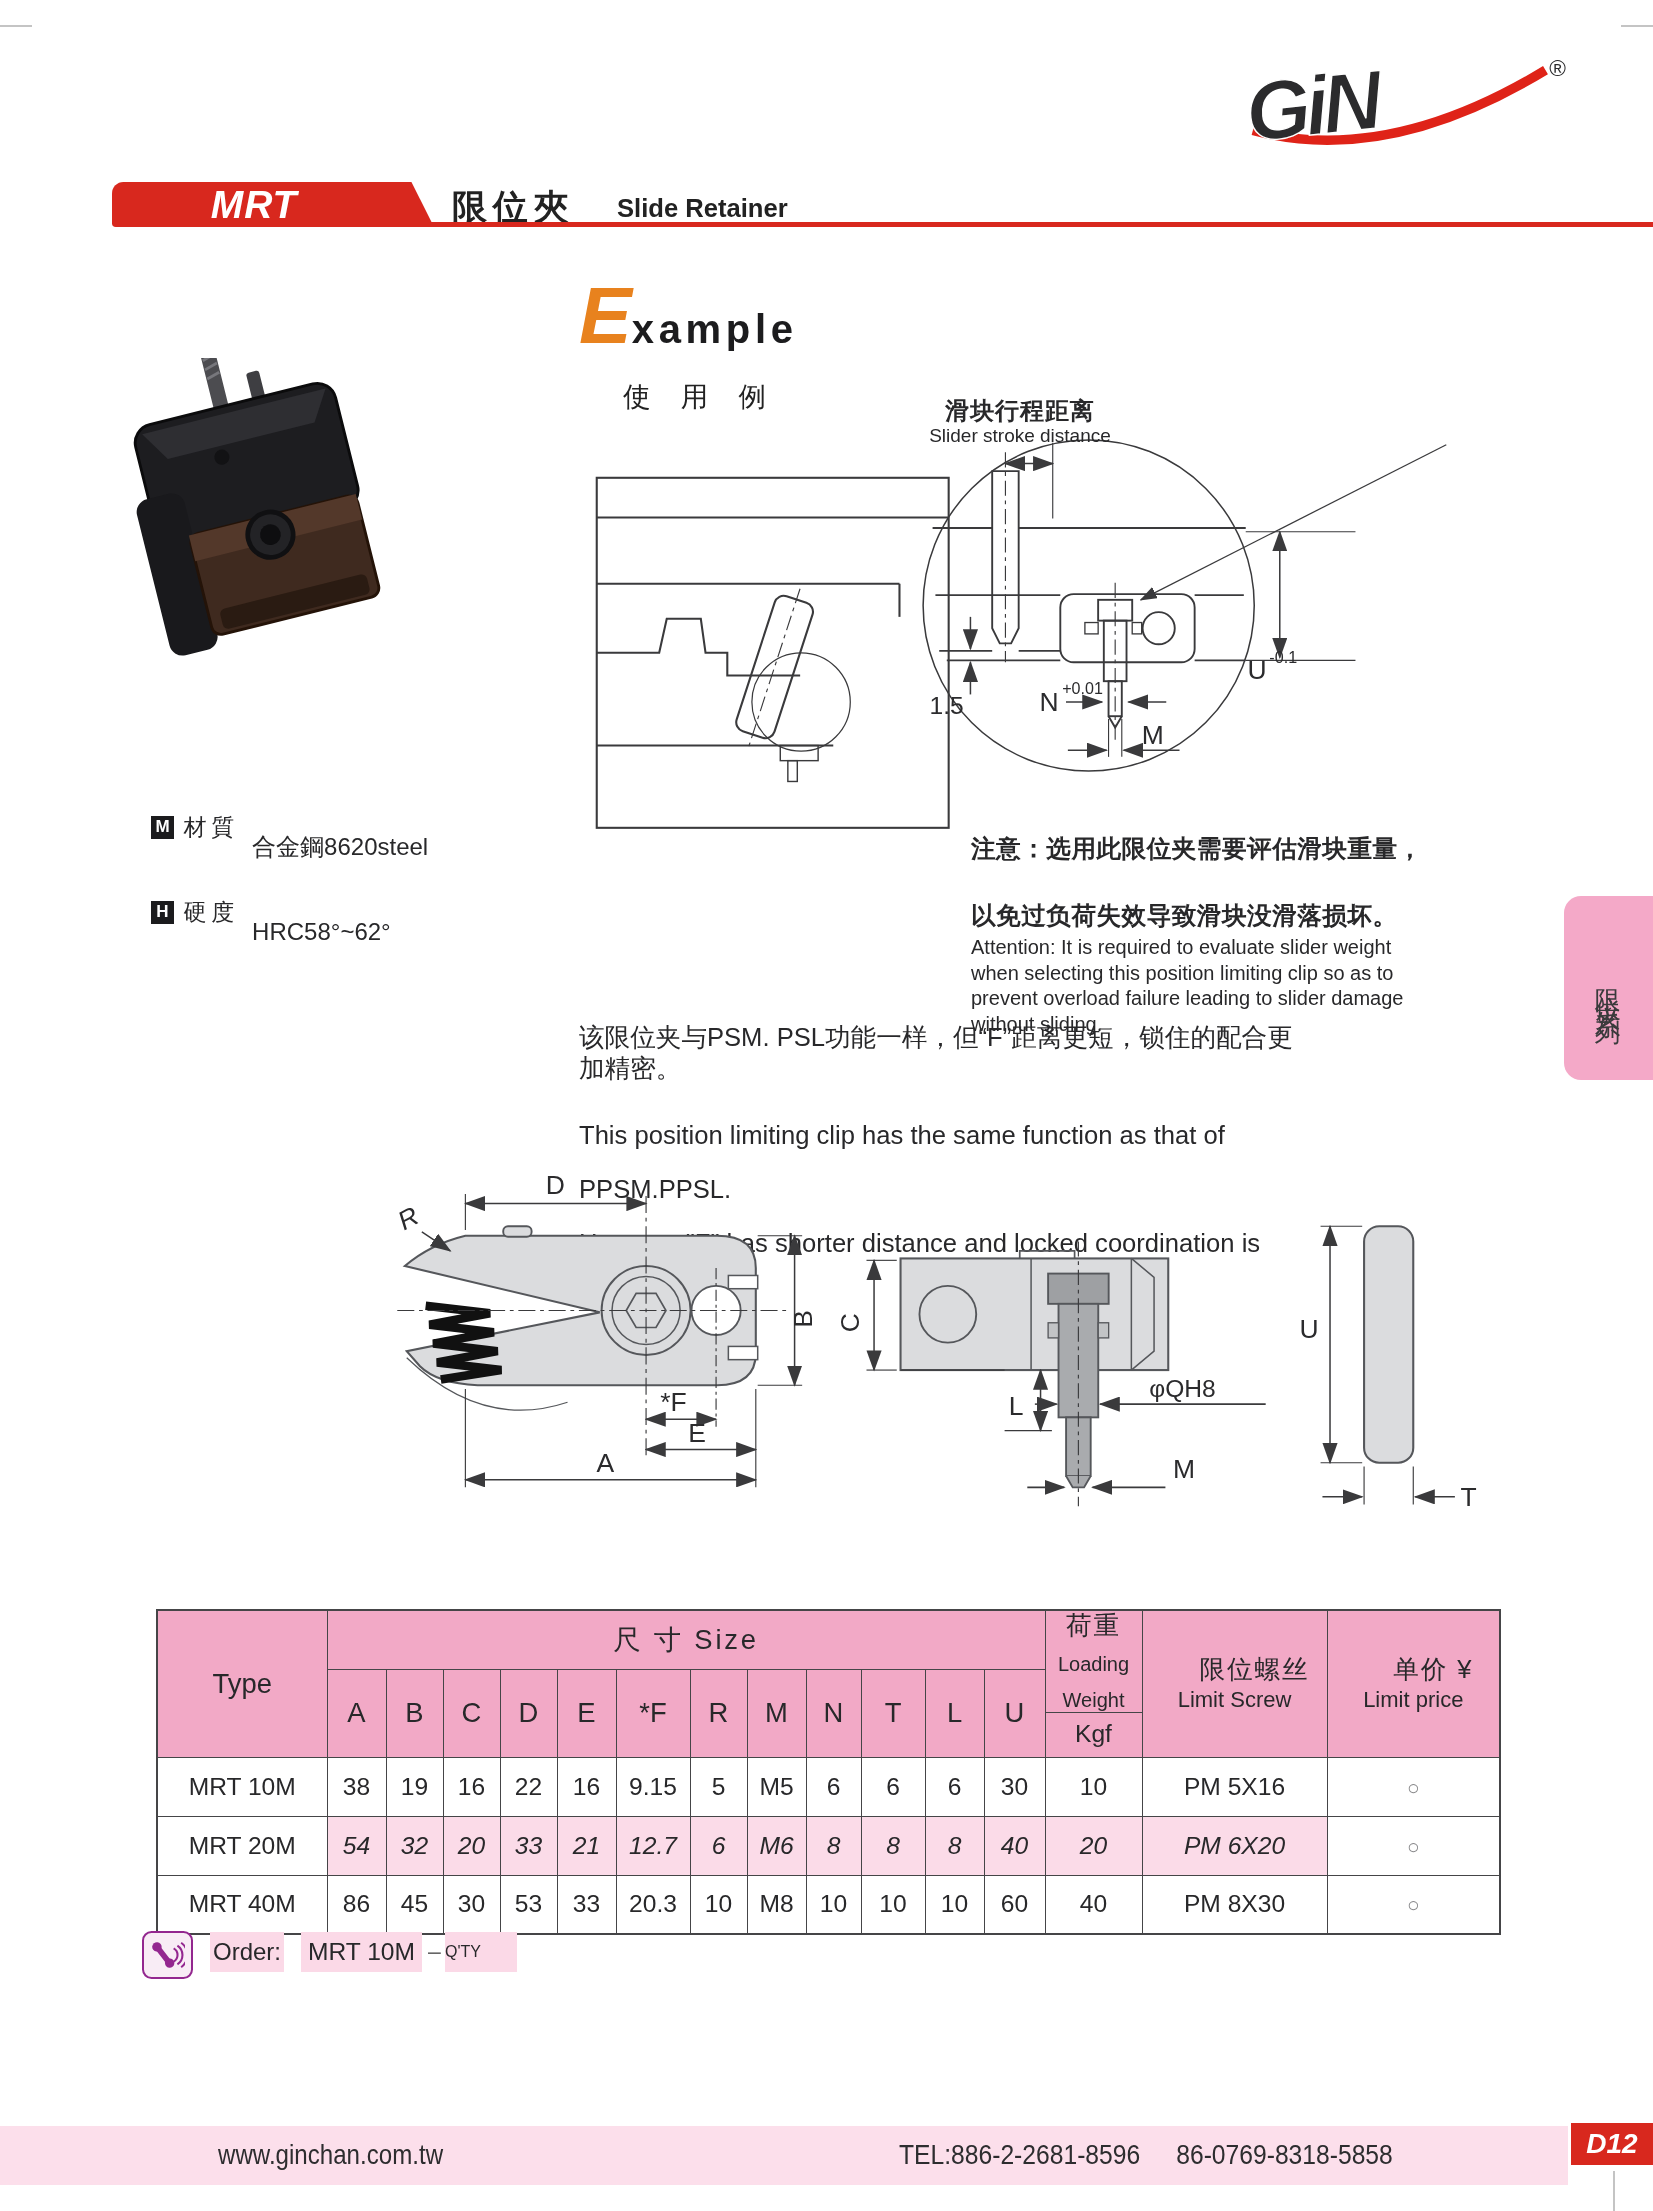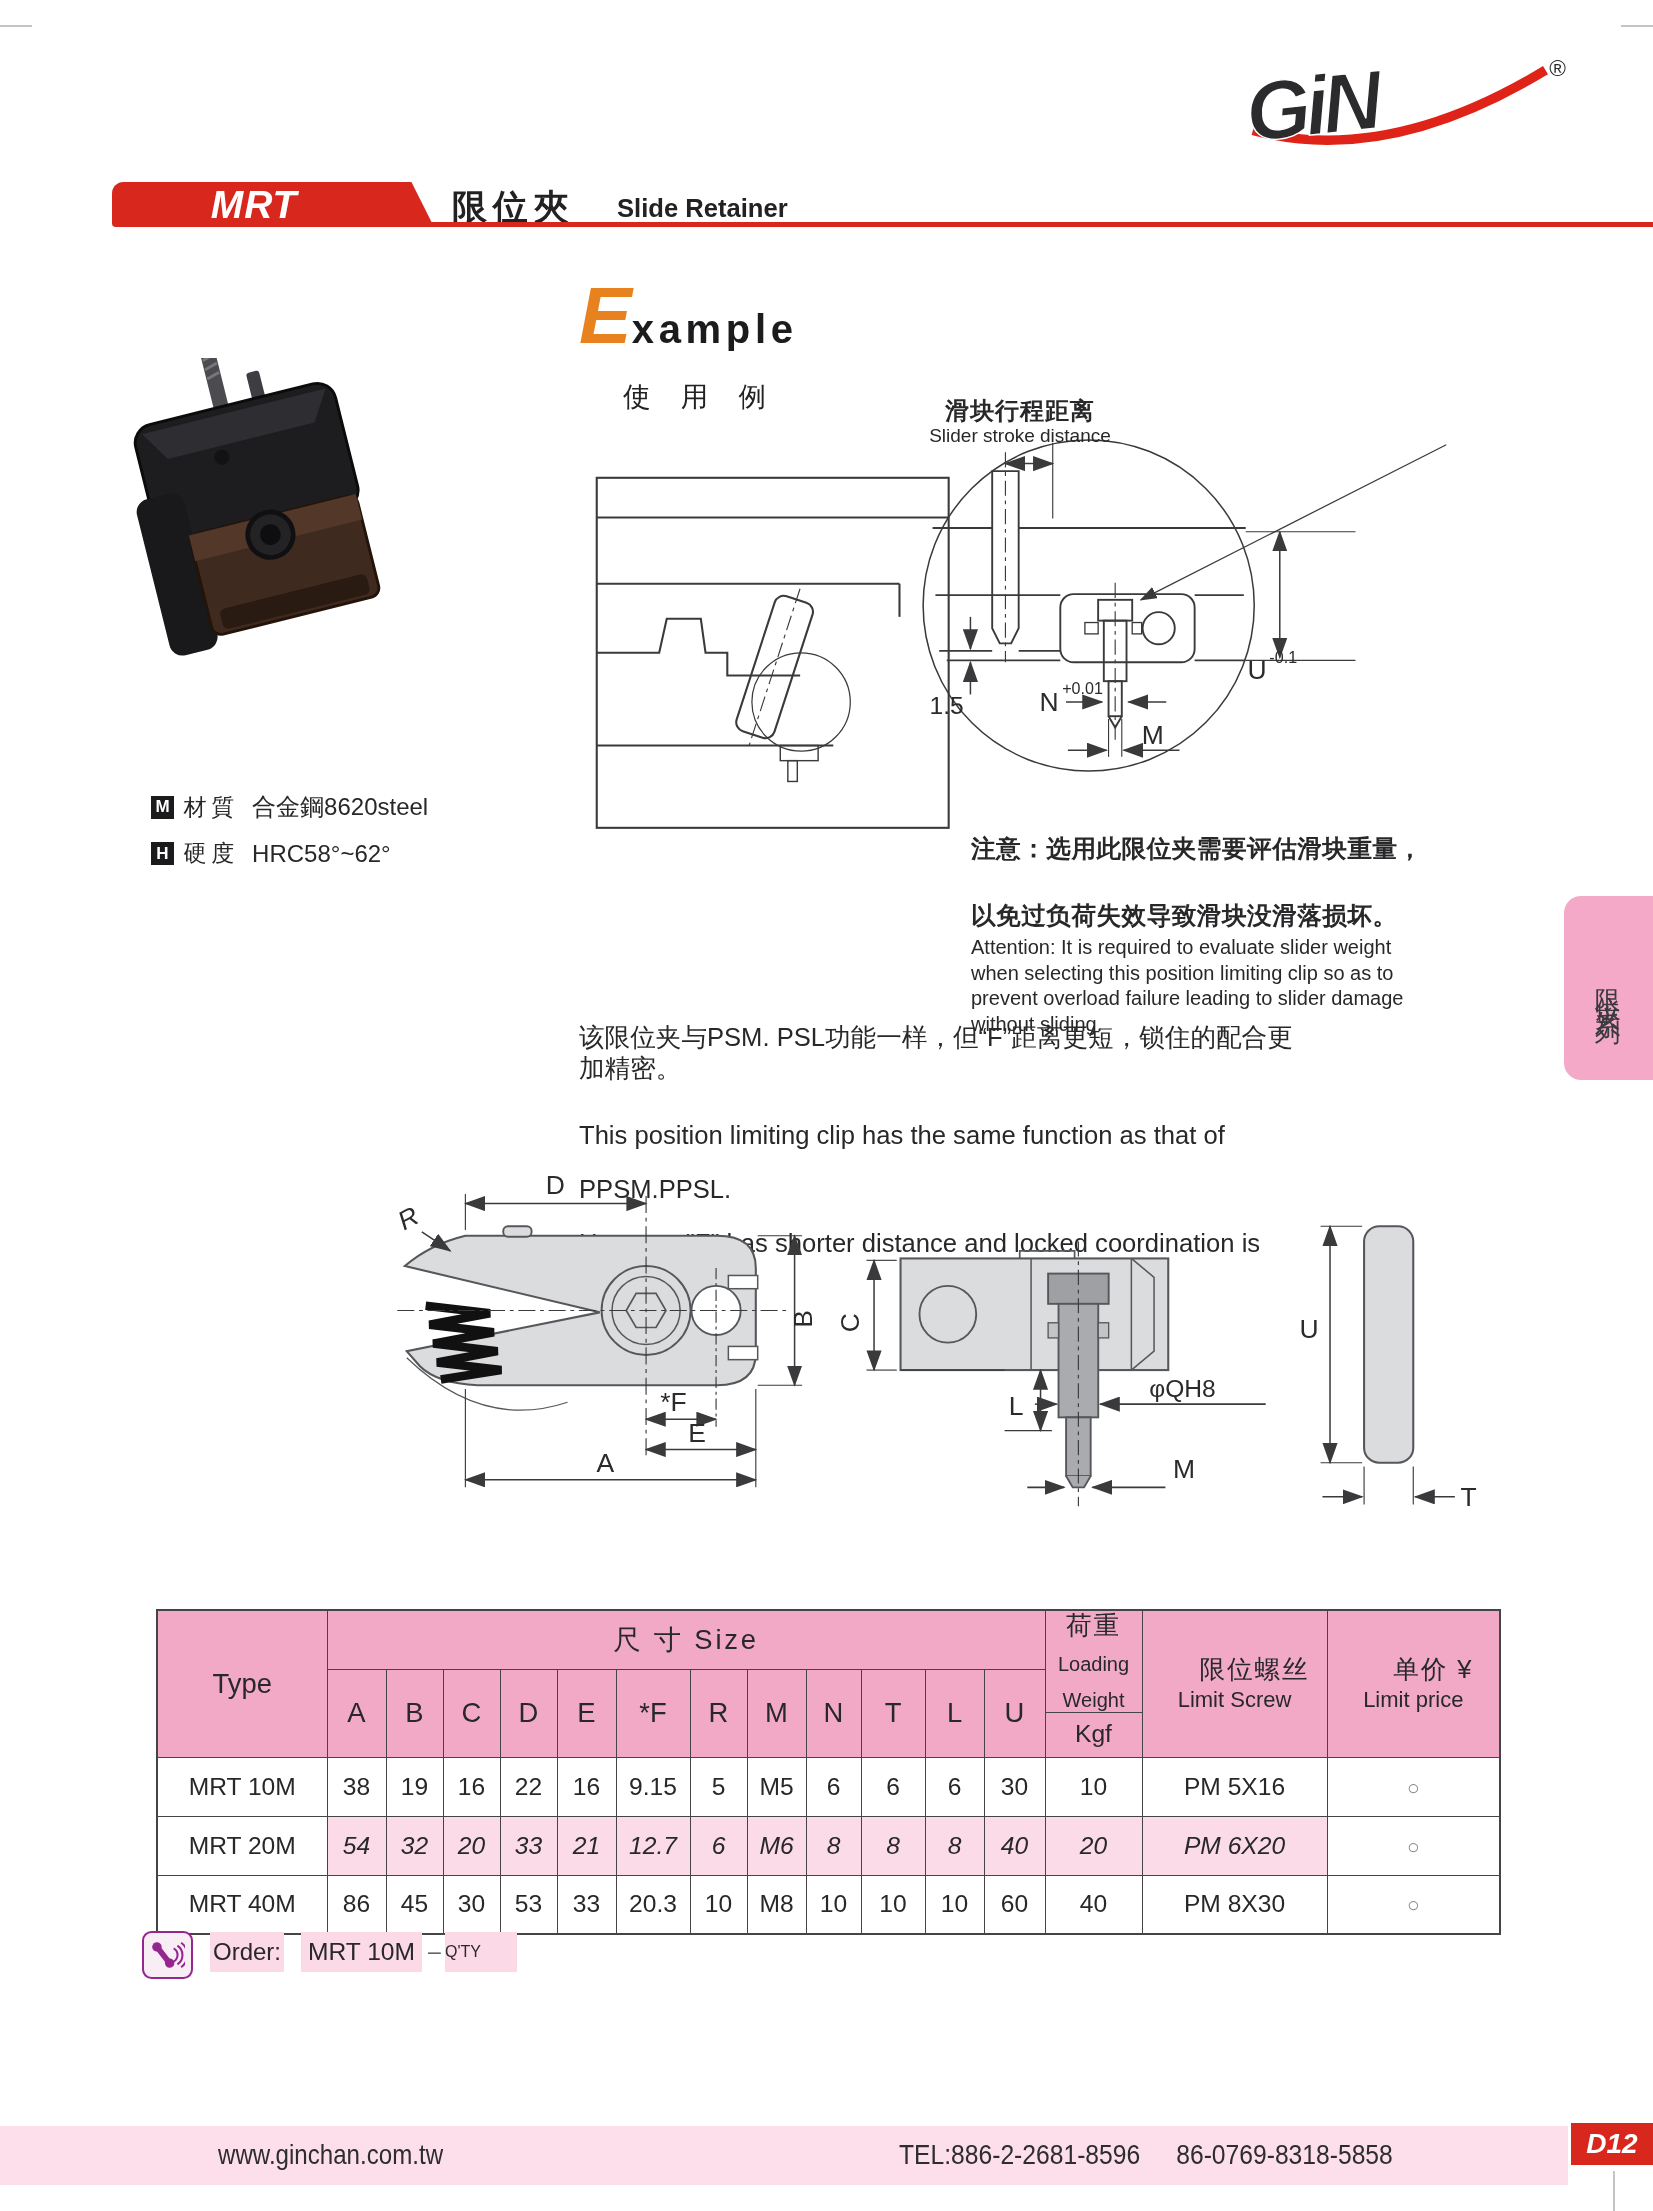--- a/index.html
+++ b/index.html
@@ -39,21 +39,21 @@
   .note-screw{left:1263px;top:407px;width:303px;}
   .note-screw .zh{font-size:24.6px;font-weight:bold;line-height:35px;}
   .note-screw .en{font-size:20px;line-height:24.6px;}
   .note-screw .en:first-of-type{margin-top:5.7px;}
 
   .specs{left:151px;top:791px;width:397px;}
   .spec-row{display:flex;align-items:center;margin-bottom:15px;}
   .spec-badge{width:23px;height:23px;background:#1b1b1d;color:#fff;font-size:17px;font-weight:bold;
      display:flex;align-items:center;justify-content:center;margin-right:9.5px;}
   .spec-label{font-size:23px;letter-spacing:4.7px;margin-right:13.2px;}
-  .spec-value{font-size:24px;}
+  .spec-value{font-size:24px;margin-top:40px;}
 
   .attention{left:971px;top:801px;width:454px;}
   .attention .zh{font-size:24.6px;font-weight:bold;line-height:38px;letter-spacing:0.5px;margin-top:29px;}
   .attention .en{font-size:20px;line-height:25.6px;}
   .attention .en:first-of-type{margin-top:3.8px;}
 
   .description{left:579px;top:1022px;width:738px;}
   .description .zh{font-size:25.6px;line-height:1.2;margin-bottom:24.6px;}
   .description .en{font-size:25.6px;line-height:54px;}
 

